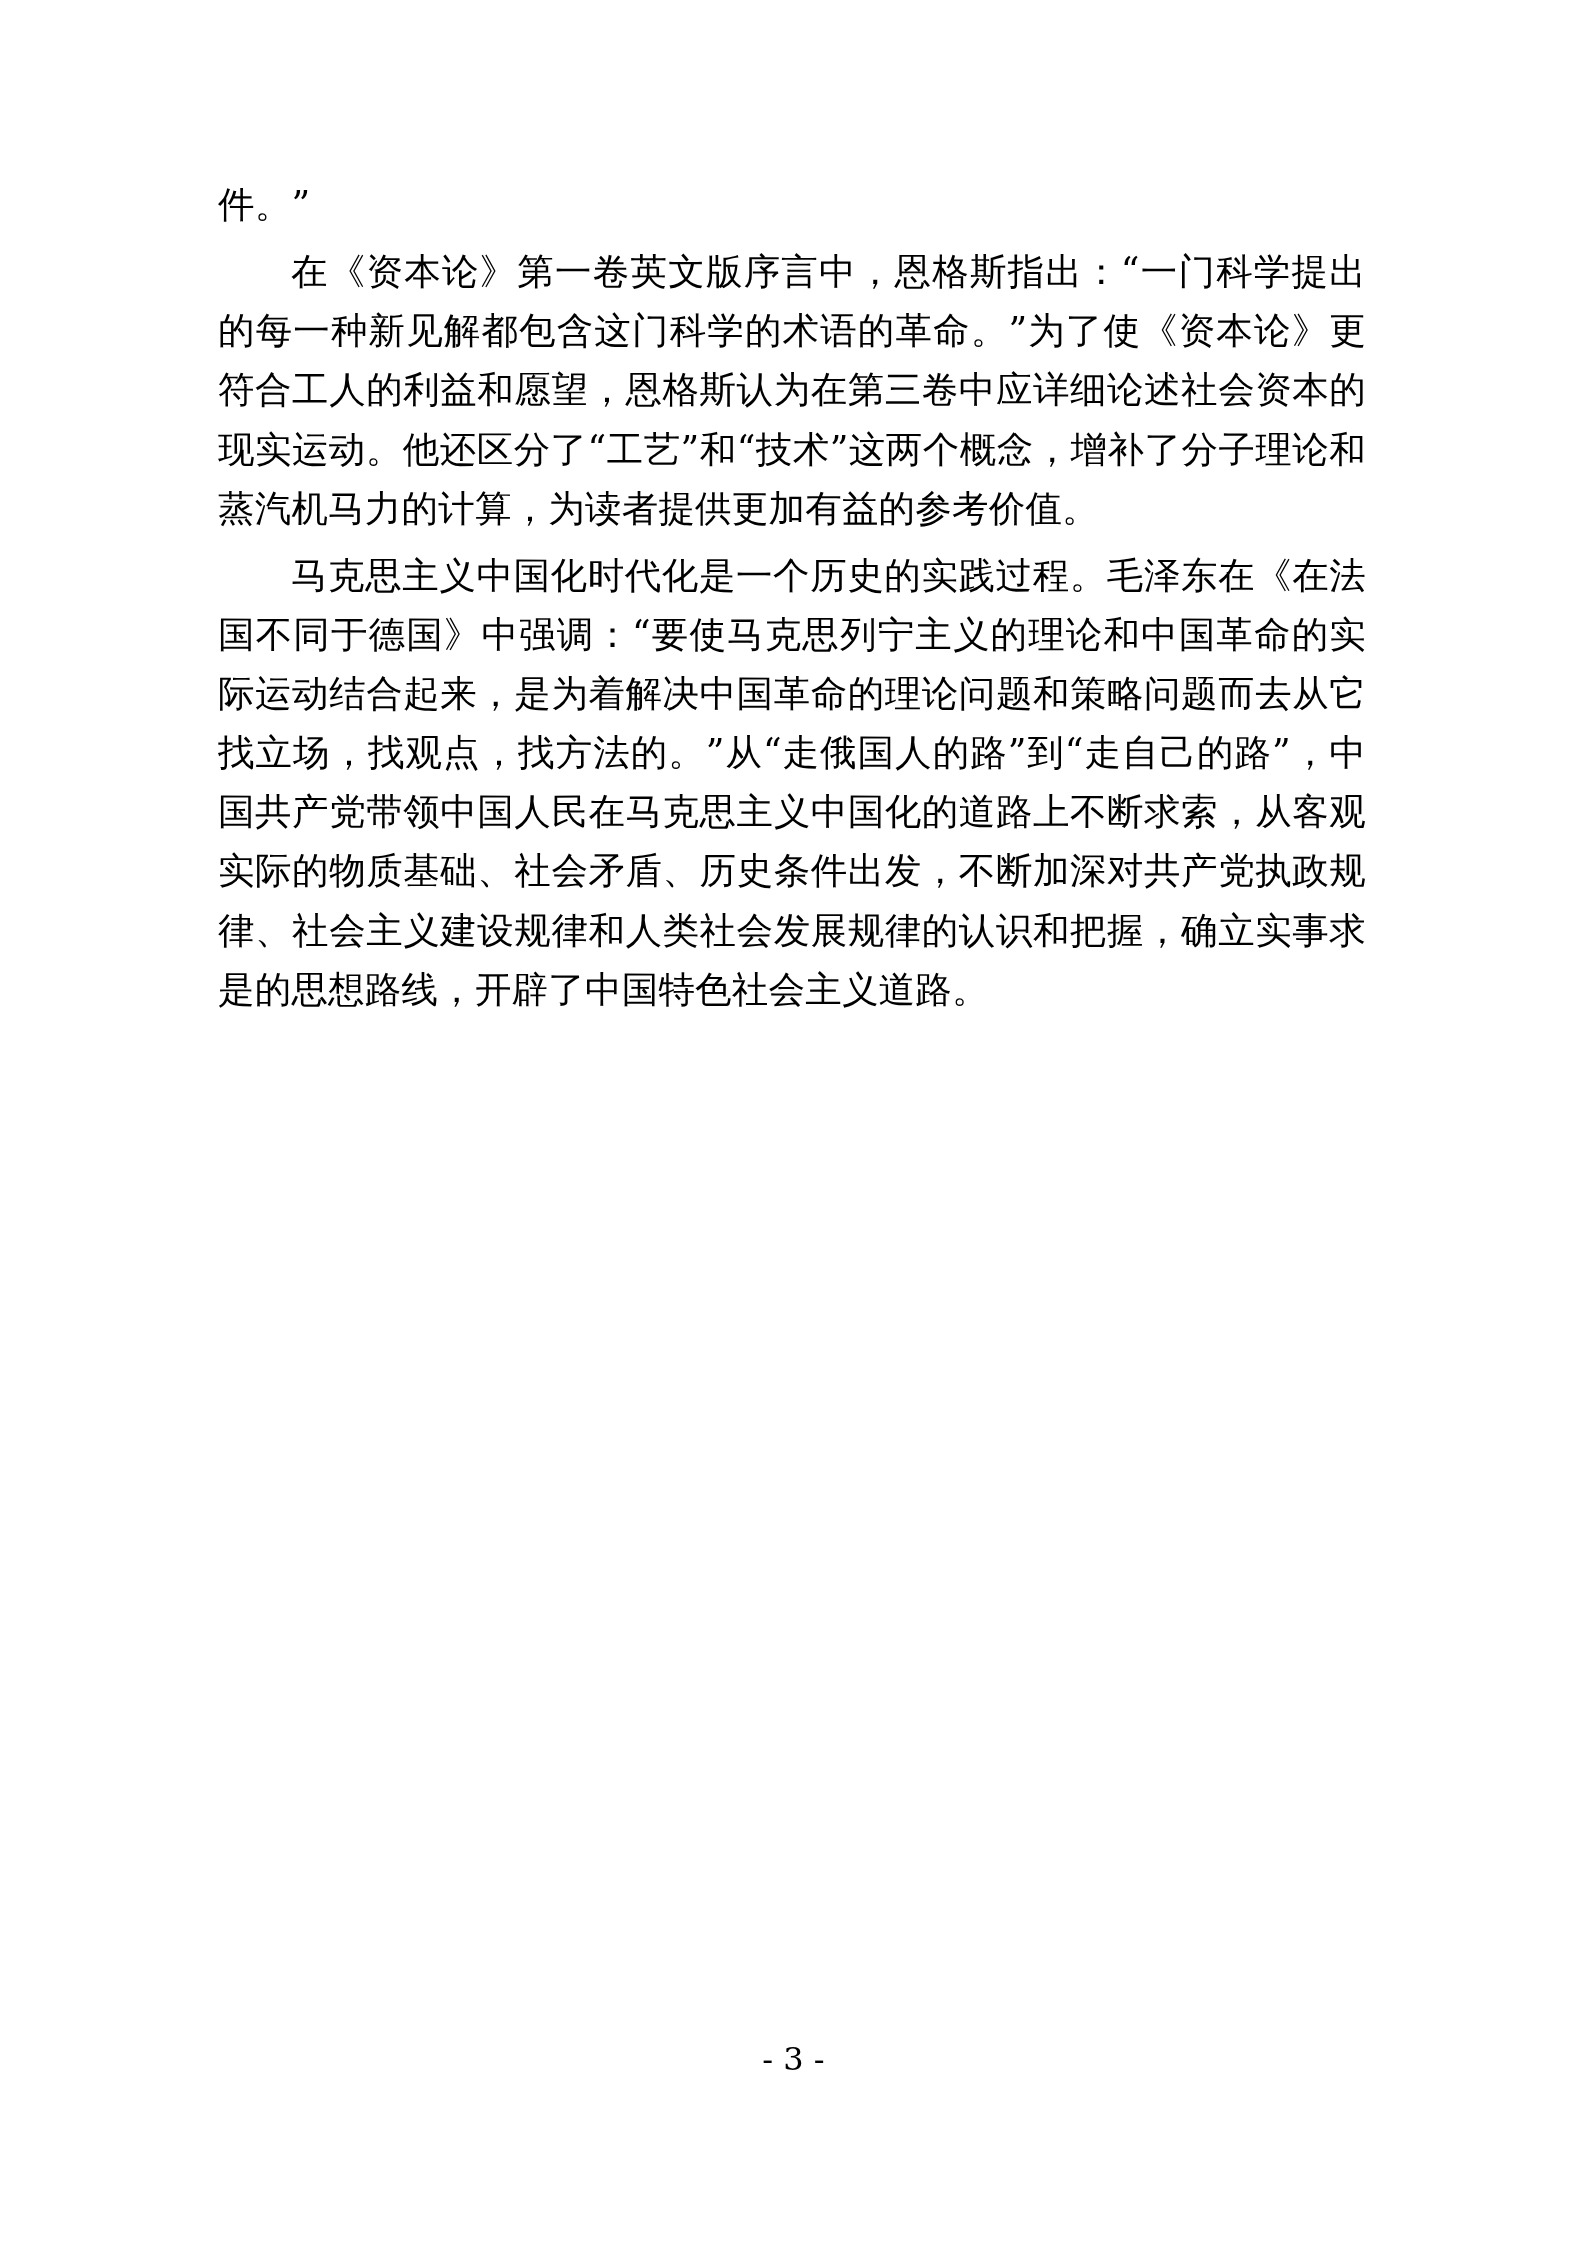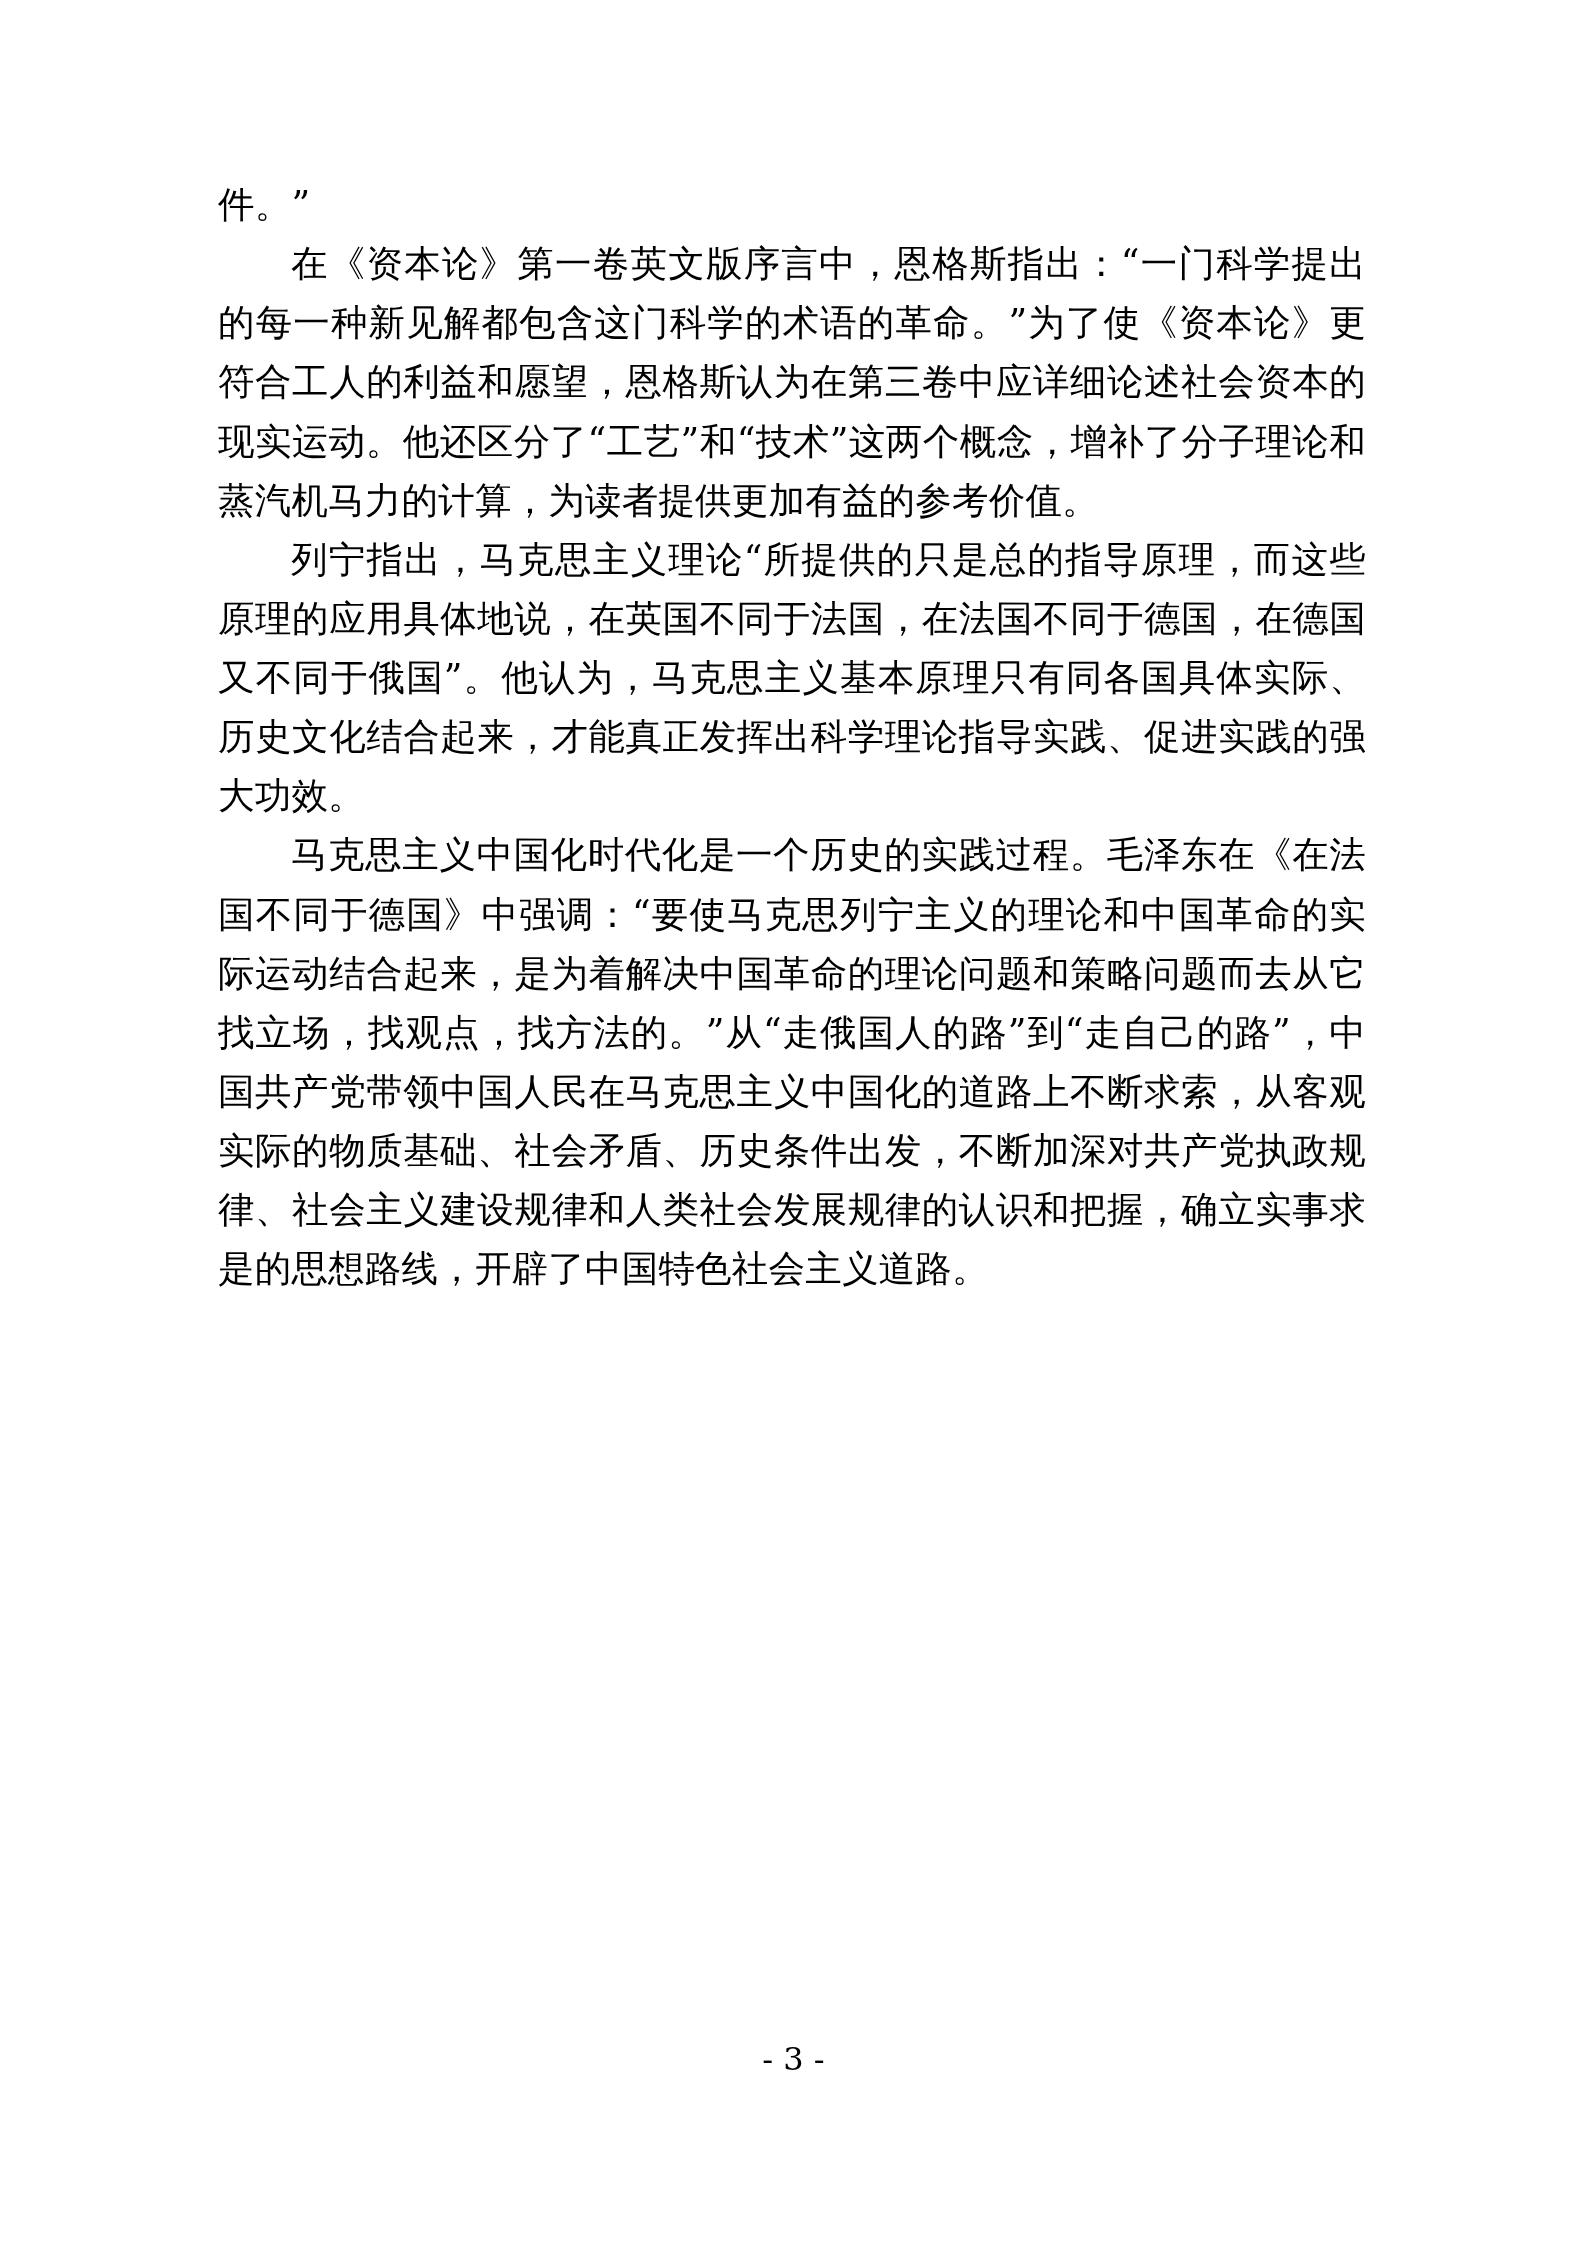--- a/index.html
+++ b/index.html
@@ -28,21 +28,21 @@
     margin: 0;
     font-size: 36.5px;
     line-height: 1.62;
     text-align: justify;
     text-justify: inter-ideograph;
     letter-spacing: 0.2px;
     color: #000000;
     font-family: "DejaVu Serif", "Liberation Serif", serif;
   }
   .para + .para {
-    margin-top: 0;
+    margin-top: 8px;
   }
   .indent {
     text-indent: 2em;
   }
   .page-number {
     position: absolute;
     left: 0;
     right: 0;
     top: 2040px;
     text-align: center;
@@ -51,17 +51,16 @@
     color: #000000;
   }
 </style>
 </head>
 <body>
 
 <div class="page">
   <div class="content">
     <p class="para">件。”</p>
     <p class="para indent">在《资本论》第一卷英文版序言中，恩格斯指出：“一门科学提出的每一种新见解都包含这门科学的术语的革命。”为了使《资本论》更符合工人的利益和愿望，恩格斯认为在第三卷中应详细论述社会资本的现实运动。他还区分了“工艺”和“技术”这两个概念，增补了分子理论和蒸汽机马力的计算，为读者提供更加有益的参考价值。</p>
-    <p class="para indent">列宁指出，马克思主义理论“所提供的只是总的指导原理，而这些原理的应用具体地说，在英国不同于法国，在法国不同于德国，在德国又不同于俄国”。他认为，马克思主义基本原理只有同各国具体实际、历史文化结合起来，才能真正发挥出科学理论指导实践、促进实践的强大功效。</p>
     <p class="para indent">马克思主义中国化时代化是一个历史的实践过程。毛泽东在《在法国不同于德国》中强调：“要使马克思列宁主义的理论和中国革命的实际运动结合起来，是为着解决中国革命的理论问题和策略问题而去从它找立场，找观点，找方法的。”从“走俄国人的路”到“走自己的路”，中国共产党带领中国人民在马克思主义中国化的道路上不断求索，从客观实际的物质基础、社会矛盾、历史条件出发，不断加深对共产党执政规律、社会主义建设规律和人类社会发展规律的认识和把握，确立实事求是的思想路线，开辟了中国特色社会主义道路。</p>
   </div>
   <div class="page-number">- 3 -</div>
 </div>
 
 </body></html>

